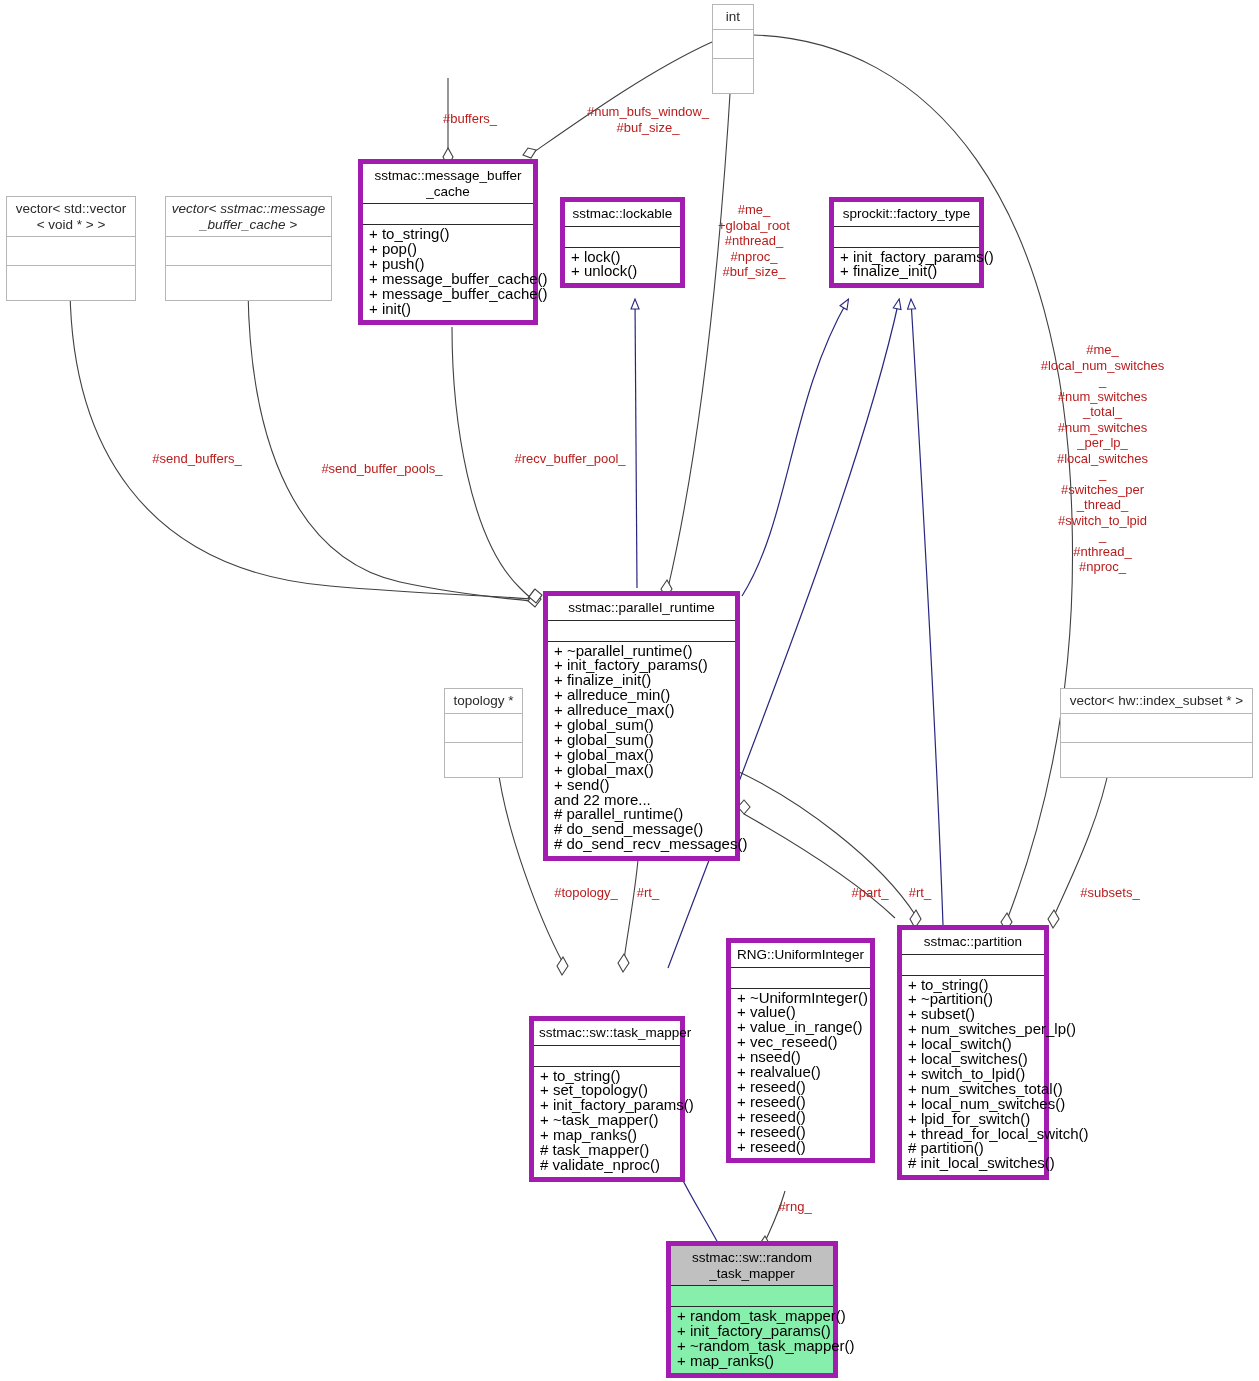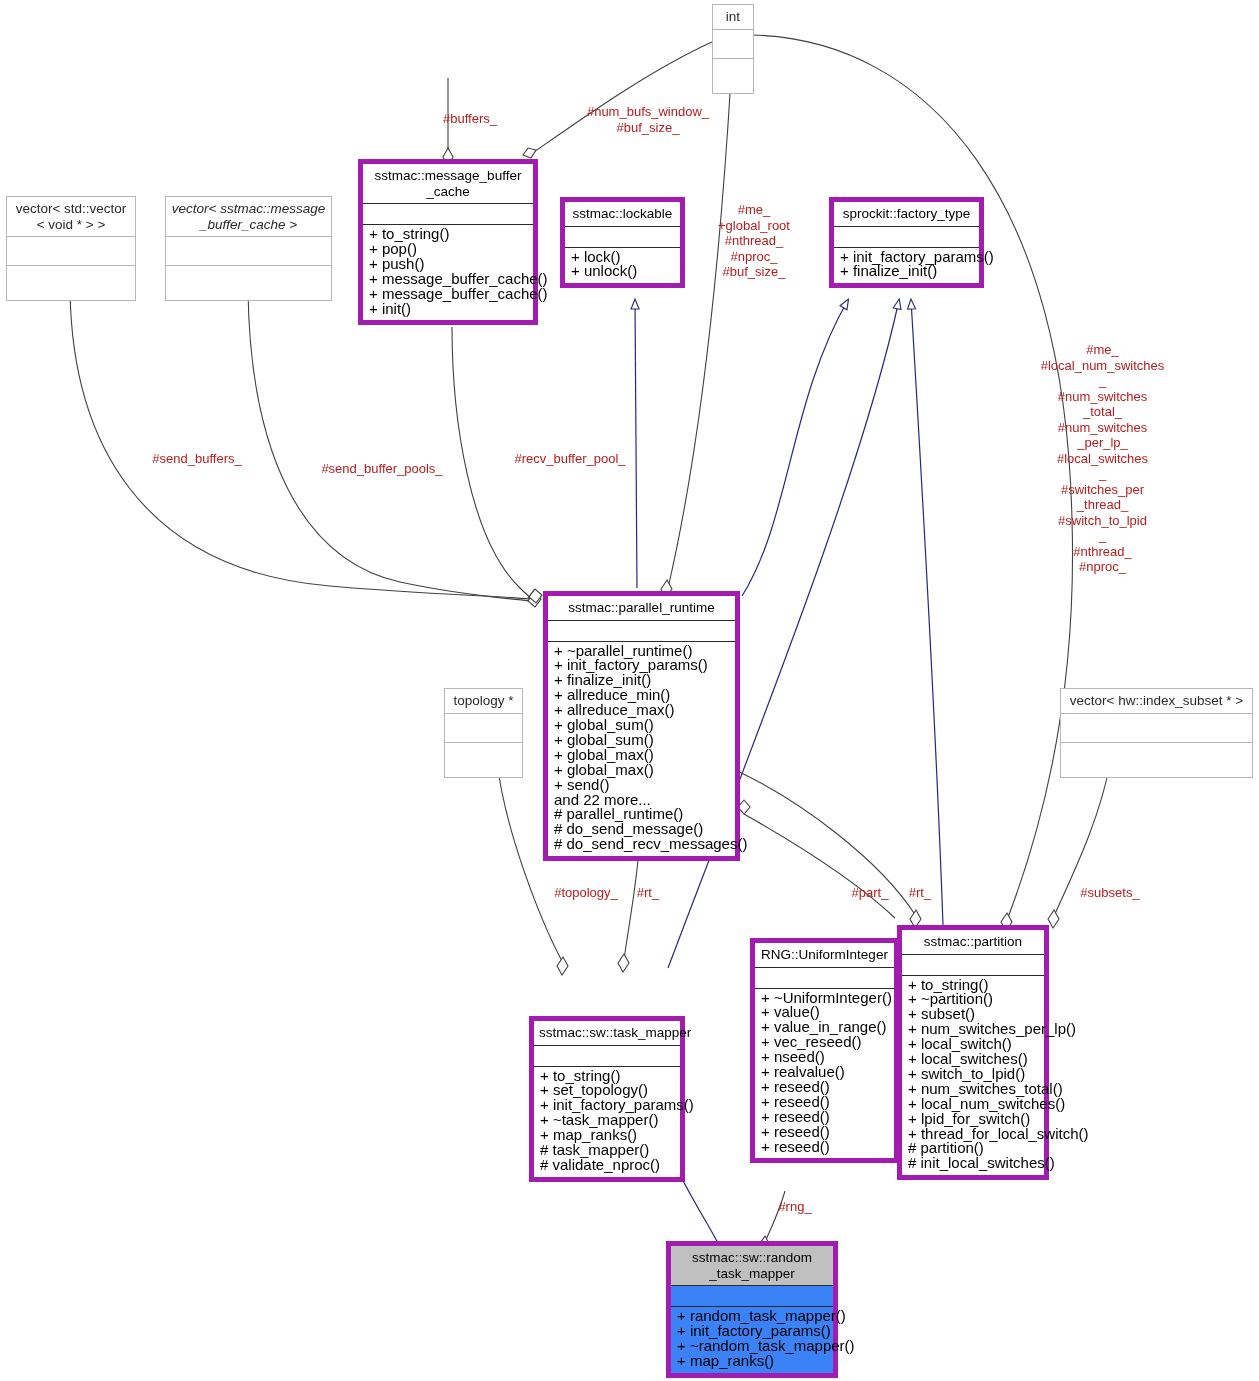--- a/index.html
+++ b/index.html
@@ -21,21 +21,21 @@
   .solid{border:5px solid #a21caf;}
   .solid>.sep{border-top:1px solid #2a2a2a;}
   
   .faded{border:1px solid #b6b6b6;}
   .faded>.sep{border-top:1px solid #b6b6b6;}
   .faded .title{color:#2a2a2a;}
   .faded .attrs{min-height:28px;}
   .faded .ops{min-height:28px;}
   
   .hl{background:#c0c0c0;}
-  .hl .attrs,.hl .ops{background:#3b82f6;}
+  .hl .attrs,.hl .ops{background:#86efac;}
 
   .elabel{
     position:absolute;font-size:13px;line-height:15.5px;color:#b91c1c;
     white-space:pre-line;text-align:center;
   }
 </style>
 </head>
 <body>
 
 <div id="canvas">
@@ -210,21 +210,21 @@
         <div class="m">+ to_string()</div>
         <div class="m">+ set_topology()</div>
         <div class="m">+ init_factory_params()</div>
         <div class="m">+ ~task_mapper()</div>
         <div class="m">+ map_ranks()</div>
         <div class="m"># task_mapper()</div>
         <div class="m"># validate_nproc()</div>
       </div>
   </div>
 
-  <div class="node solid" style="left:726px;top:938px;width:149px;margin-left:24px;">
+  <div class="node solid" style="left:726px;top:938px;width:149px;">
     <div class="title">RNG::UniformInteger</div>
     <div class="sep"></div>
     <div class="attrs"></div>
     <div class="sep"></div>
     <div class="ops">
         <div class="m">+ ~UniformInteger()</div>
         <div class="m">+ value()</div>
         <div class="m">+ value_in_range()</div>
         <div class="m">+ vec_reseed()</div>
         <div class="m">+ nseed()</div>

